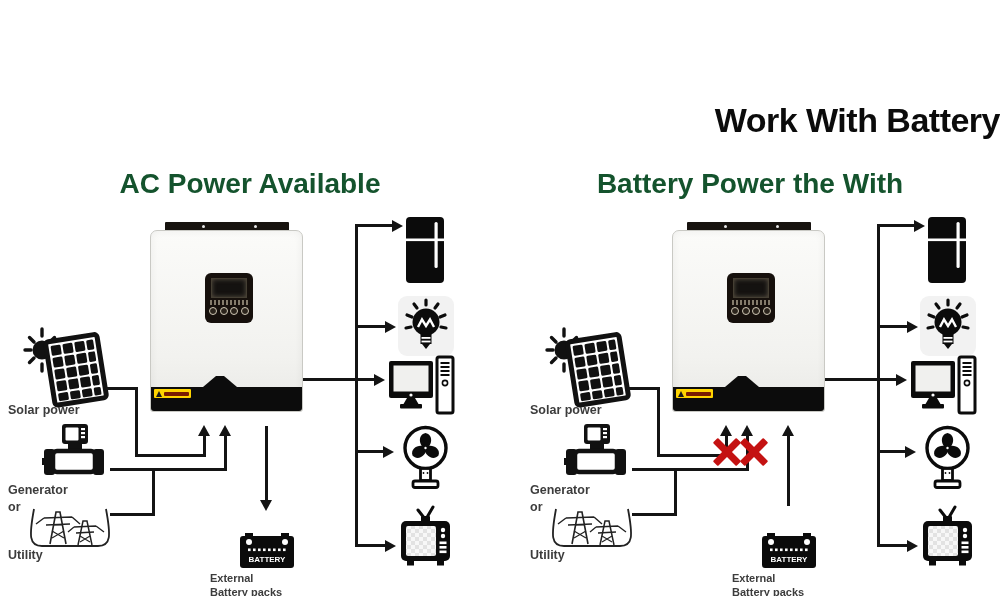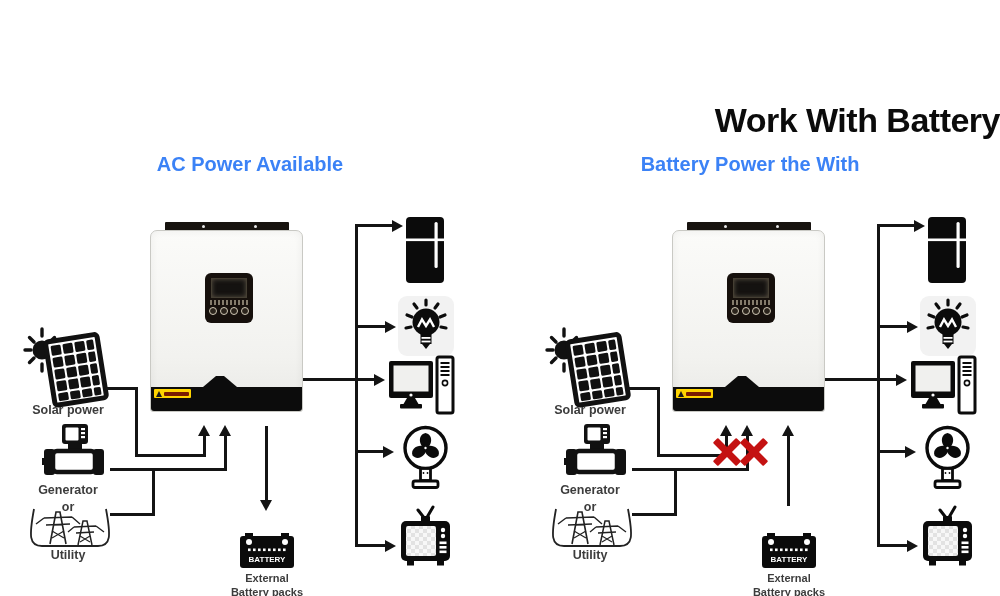--- a/index.html
+++ b/index.html
@@ -8,28 +8,28 @@
   .stage { position:relative; width:1000px; height:596px; background:#fff; }
 
   
   .hdr { position:absolute; left:0; top:0; width:1000px; height:96px;
          background:linear-gradient(90deg,#1c2a6d 0%,#27529a 25%,#2f86b5 52%,#13c2d8 76%,#0bf0f2 100%);
          display:flex; align-items:center; justify-content:center; }
   .hdr-title { color:#fff; font-size:56px; font-weight:bold; letter-spacing:0px;
                transform:scale(0.88,1.08); white-space:nowrap; }
   .subtitle { position:absolute; left:0; top:101px; width:1000px; text-align:right;
               font-size:34px; font-weight:bold; color:#0b0b0b; letter-spacing:-0.5px; }
-  .panel-title { position:absolute; width:440px; text-align:center; top:153px;
-                 font-size:20px; font-weight:bold; color:#3b82f6; }
+  .panel-title { position:absolute; width:440px; text-align:center; top:168px;
+                 font-size:28px; font-weight:bold; color:#14532d; }
 
   
   .panel { position:absolute; top:200px; width:500px; height:396px; }
   .abs { position:absolute; }
   .label { position:absolute; font-size:12.5px; font-weight:bold; color:#3c3c3c;
-           text-align:center; line-height:14px; }
+           text-align:left; line-height:14px; }
 
   
   .ln { position:absolute; background:#141414; }
   .h { height:3px; } .v { width:3px; }
   .ah { position:absolute; width:0; height:0; }
   .ah.up    { border-left:6px solid transparent; border-right:6px solid transparent; border-bottom:11px solid #141414; }
   .ah.down  { border-left:6px solid transparent; border-right:6px solid transparent; border-top:11px solid #141414; }
   .ah.right { border-top:6px solid transparent; border-bottom:6px solid transparent; border-left:11px solid #141414; }
 
   

